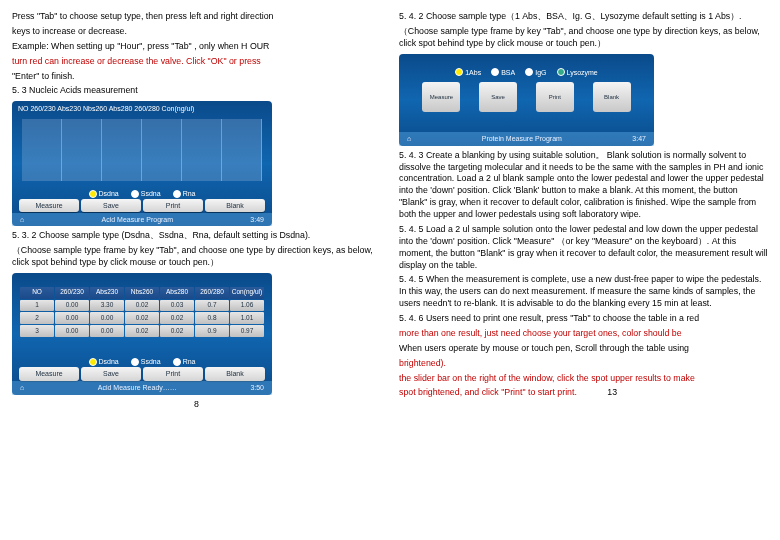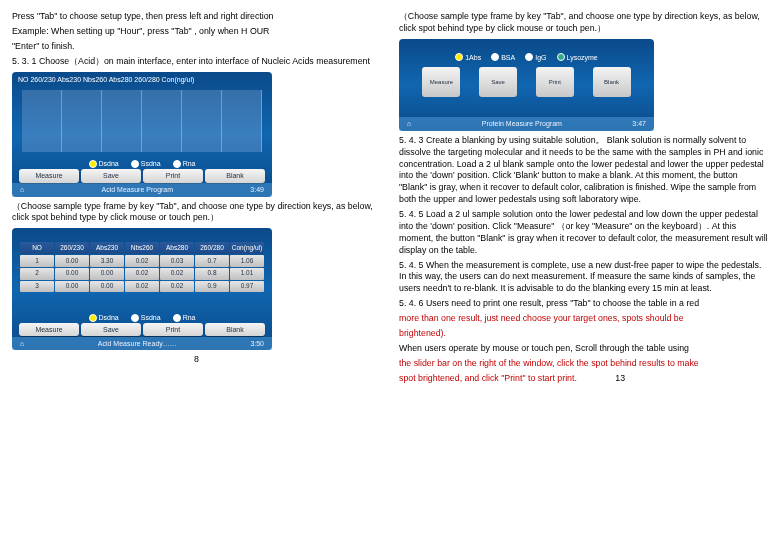--- a/index.html
+++ b/index.html
@@ -31,23 +31,25 @@
 .redtxt{color:#c00000}
 p{margin:3px 0}
 .pgnum{text-align:center;margin-top:4px}
 </style>
 </head>
 <body>
 
 <div class="cols">
 <div class="col">
 <p>Press "Tab" to choose setup type, then press left and right direction</p>
+<p>keys to increase or decrease.</p>
 <p><span>Example: When setting up "Hour", press "Tab" , only when H OUR</span></p>
+<p><span class="redtxt">turn red can increase or decrease the valve. Click "OK" or press</span></p>
 <p>"Enter" to finish.</p>
-<p>5. 3. 1 Choose（Acid）on main interface, enter into interface of Nucleic Acids measurement</p>
+<p>5. 3 Nucleic Acids measurement</p>
 
 <div class="scrn scrn1">
 <div class="hdr">
           <span>NO    260/230  Abs230  Nbs260  Abs280  260/280 Con(ng/ul)</span>
         </div>
 <div class="grid1">
           <div class="gcell"></div>
           <div class="gcell"></div>
           <div class="gcell"></div>
           <div class="gcell"></div>
@@ -74,20 +76,21 @@
 <div class="btn">Print</div>
 <div class="btn">Blank</div>
 </div>
 <div class="ftr">
           <span>⌂</span>
           <span>Acid Measure Program</span>
           <span>3:49</span>
         </div>
 </div>
 
+<p>5. 3. 2 Choose sample type (Dsdna、Ssdna、Rna, default setting is Dsdna).</p>
 <p>（Choose sample type frame by key "Tab", and choose one type by direction keys, as below, click spot behind type by click mouse or touch pen.）</p>
 
 <div class="scrn scrn2">
 <div class="tbl">
 <div class="trow thdr">
             <div class="tcell">NO</div>
             <div class="tcell">260/230</div>
             <div class="tcell">Abs230</div>
             <div class="tcell">Nbs260</div>
             <div class="tcell">Abs280</div>
@@ -146,20 +149,21 @@
           <span>⌂</span>
           <span>Acid Measure Ready……</span>
           <span>3:50</span>
         </div>
 </div>
 
 <div class="pgnum">8</div>
 </div>
 
 <div class="col">
+<p>5. 4. 2 Choose sample type（1 Abs、BSA、Ig. G、Lysozyme default setting is 1 Abs）.</p>
 <p>（Choose sample type frame by key "Tab", and choose one type by direction keys, as below, click spot behind type by click mouse or touch pen.）</p>
 
 <div class="scrn scrn3">
 <div class="chips3">
 <span class="chip">
             <span class="dot doty"></span>
             <span>1Abs</span>
           </span>
 <span class="chip">
             <span class="dot dotw"></span>
@@ -184,19 +188,19 @@
           <span>⌂</span>
           <span>Protein Measure Program</span>
           <span>3:47</span>
         </div>
 </div>
 
 <p>5. 4. 3 Create a blanking by using suitable solution。 Blank solution is normally solvent to dissolve the targeting molecular and it needs to be the same with the samples in PH and ionic concentration. Load a 2 ul blank sample onto the lower pedestal and lower the upper pedestal into the 'down' position. Click 'Blank' button to make a blank. At this moment, the button "Blank" is gray, when it recover to default color, calibration is finished. Wipe the sample from both the upper and lower pedestals using soft laboratory wipe.</p>
 <p>5. 4. 5 Load a 2 ul sample solution onto the lower pedestal and low down the upper pedestal into the 'down' position. Click "Measure" （or key "Measure" on the keyboard）. At this moment, the button "Blank" is gray when it recover to default color, the measurement result will display on the table.</p>
 <p>5. 4. 5 When the measurement is complete, use a new dust-free paper to wipe the pedestals. In this way, the users can do next measurement. If measure the same kinds of samples, the users needn't to re-blank. It is advisable to do the blanking every 15 min at least.</p>
 <p>5. 4. 6 Users need to print one result, press "Tab" to choose the table in a red</p>
-<p><span class="redtxt">more than one result, just need choose your target ones, spots should be</span></p>
+<p><span class="redtxt">more than one result, just need choose your target ones, color should be</span></p>
+<p>When users operate by mouse or touch pen, Scroll through the table using</p>
 <p><span class="redtxt">brightened).</span></p>
-<p>When users operate by mouse or touch pen, Scroll through the table using</p>
-<p><span class="redtxt">the slider bar on the right of the window, click the spot behind results to make</span></p>
-<p><span class="redtxt"><span>spot brightened, and click "Print" to start print.</span></span> <span style="margin-left:36px">13</span></p>
+<p><span class="redtxt">the slider bar on the right of the window, click the spot upper results to make</span></p>
+<p><span class="redtxt"><span>spot brightened, and click "Print" to start print.</span></span> <span style="margin-left:28px">13</span></p>
 </div>
 </div>
 
 </body></html>

